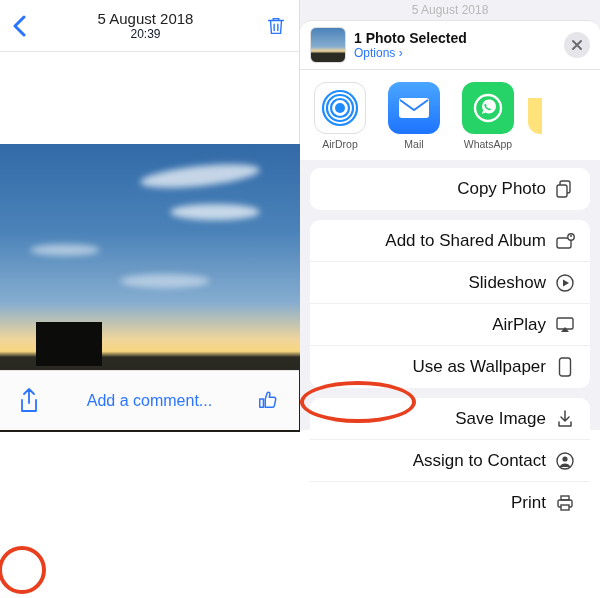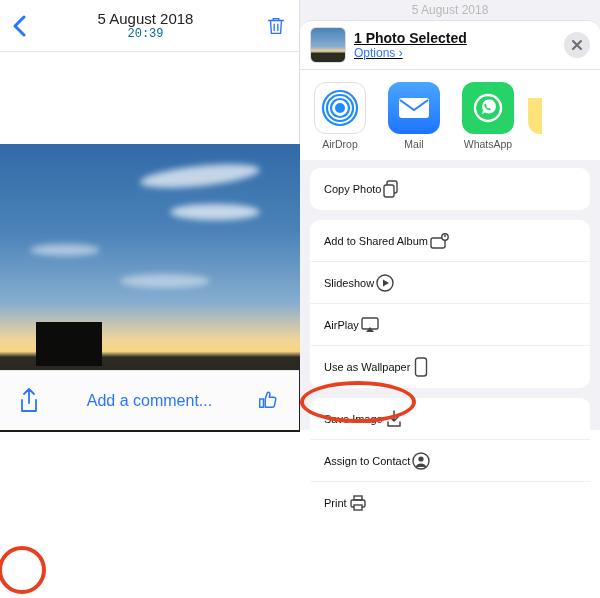--- a/index.html
+++ b/index.html
@@ -6,21 +6,21 @@
   body { width: 600px; height: 598px; background: #fff; display: flex; overflow: hidden; }
   .pane { height: 430px; position: relative; background: #fff; }
   .left { width: 300px; border-right: 1px solid #ddd; }
   .right { width: 300px; background: #f2f2f6; }
 
   
   .l-header { height: 52px; display: flex; align-items: center; justify-content: space-between; padding: 0 12px; border-bottom: 1px solid #e6e6e6; }
   .l-back { color: #2b74ff; font-size: 24px; line-height: 1; }
   .l-title { text-align: center; flex: 1; }
   .l-title .date { font-size: 15px; color: #222; }
-  .l-title .time { font-size: 12px; color: #0369a1; font-family: Liberation Mono, monospace; }
+  .l-title .time { font-size: 12px; color: #0f172a; }
   .l-trash { width: 22px; height: 22px; color: #2b74ff; }
 
   .l-photo { width: 300px; height: 288px; margin-top: 92px; position: relative; overflow: hidden; background: linear-gradient(#326aa8 0%, #4a82b8 30%, #86add0 55%, #f0d59a 68%, #f7d680 72%, #2b2b24 74%, #1d1d16 100%); }
   .cloud { position: absolute; background: rgba(255,255,255,0.7); border-radius: 50%; filter: blur(3px); }
   .c1 { width: 120px; height: 20px; top: 22px; left: 140px; transform: rotate(-6deg); }
   .c2 { width: 90px; height: 16px; top: 60px; left: 170px; }
   .c3 { width: 70px; height: 12px; top: 100px; left: 30px; background: rgba(255,255,255,0.5); }
   .c4 { width: 90px; height: 14px; top: 130px; left: 120px; background: rgba(255,255,255,0.45); }
   .tree { position: absolute; bottom: 66px; left: 36px; }
   .trunk { position: absolute; bottom: 0; left: 30px; width: 5px; height: 22px; background: #0c0c0a; }
@@ -32,38 +32,38 @@
   .l-like { color: #2b74ff; width: 24px; height: 24px; }
 
   .circle-annot { position: absolute; border: 4px solid #e8401f; border-radius: 50%; pointer-events: none; }
   .circ-left { width: 48px; height: 48px; left: -2px; bottom: 4px; }
   .circ-right { width: 116px; height: 42px; left: 300px; top: 381px; z-index: 20; }
 
   
   .r-ghost { position: absolute; top: 0; left: 0; right: 0; height: 22px; text-align: center; font-size: 12px; color: #b8b8b8; padding-top: 3px; }
   .r-header { position: relative; margin-top: 20px; height: 50px; background: #fff; border-top: 1px solid #e3e3e5; border-bottom: 1px solid #e3e3e5; display: flex; align-items: center; padding: 0 10px; border-radius: 12px 12px 0 0; }
   .thumb { width: 36px; height: 36px; border-radius: 6px; background: linear-gradient(#4a82b8 0%, #86add0 55%, #f0d59a 68%, #2b2b24 75%); margin-right: 8px; position: relative; border: 1px solid #ddd; }
-  .r-header .texts { flex: 1; text-decoration: underline; }
+  .r-header .texts { flex: 1; }
   .r-header .t1 { font-size: 14px; font-weight: 600; color: #111; }
   .r-header .t2 { font-size: 12px; color: #2b74ff; }
   .r-close { width: 26px; height: 26px; border-radius: 50%; background: #e6e6ea; color: #6b6b70; display: flex; align-items: center; justify-content: center; font-size: 14px; }
 
   .r-apps { background: #fff; padding: 12px 6px 10px 6px; display: flex; gap: 6px; }
   .app { width: 68px; text-align: center; }
   .app-icon { width: 52px; height: 52px; border-radius: 12px; margin: 0 auto 4px; display: flex; align-items: center; justify-content: center; font-size: 26px; color: #fff; }
   .ai-airdrop { background: #fff; border: 1px solid #e0e0e0; }
   .ai-msg { background: linear-gradient(#5de863,#1ebd2f); }
   .ai-mail { background: linear-gradient(#4aa6ff,#1e74ff); }
   .ai-wa { background: #25d366; }
   .ai-notes { background: linear-gradient(#fff 0%, #fff 30%, #ffe27a 30%); width: 14px; border-radius: 12px 0 0 12px; margin-left: auto; }
   .app-label { font-size: 10.5px; color: #555; }
 
   .r-list { padding: 8px 10px 0 10px; }
   .group { background: #fff; border-radius: 10px; margin-bottom: 10px; overflow: hidden; }
-  .row { height: 42px; display: flex; align-items: center; justify-content: flex-start; padding: 0 14px; font-size: 11px; color: #111; border-bottom: 1px solid #efefef; }
+  .row { height: 42px; display: flex; align-items: center; justify-content: flex-end; padding: 0 14px; font-size: 17px; color: #111; border-bottom: 1px solid #efefef; gap: 8px; }
   .row:last-child { border-bottom: none; }
   .row-icon { width: 22px; height: 22px; color: #444; display: flex; align-items: center; justify-content: center; }
 
   svg { display: block; }
 </style>
 </head>
 <body>
 
 <div class="pane left">
   <div class="l-header">

